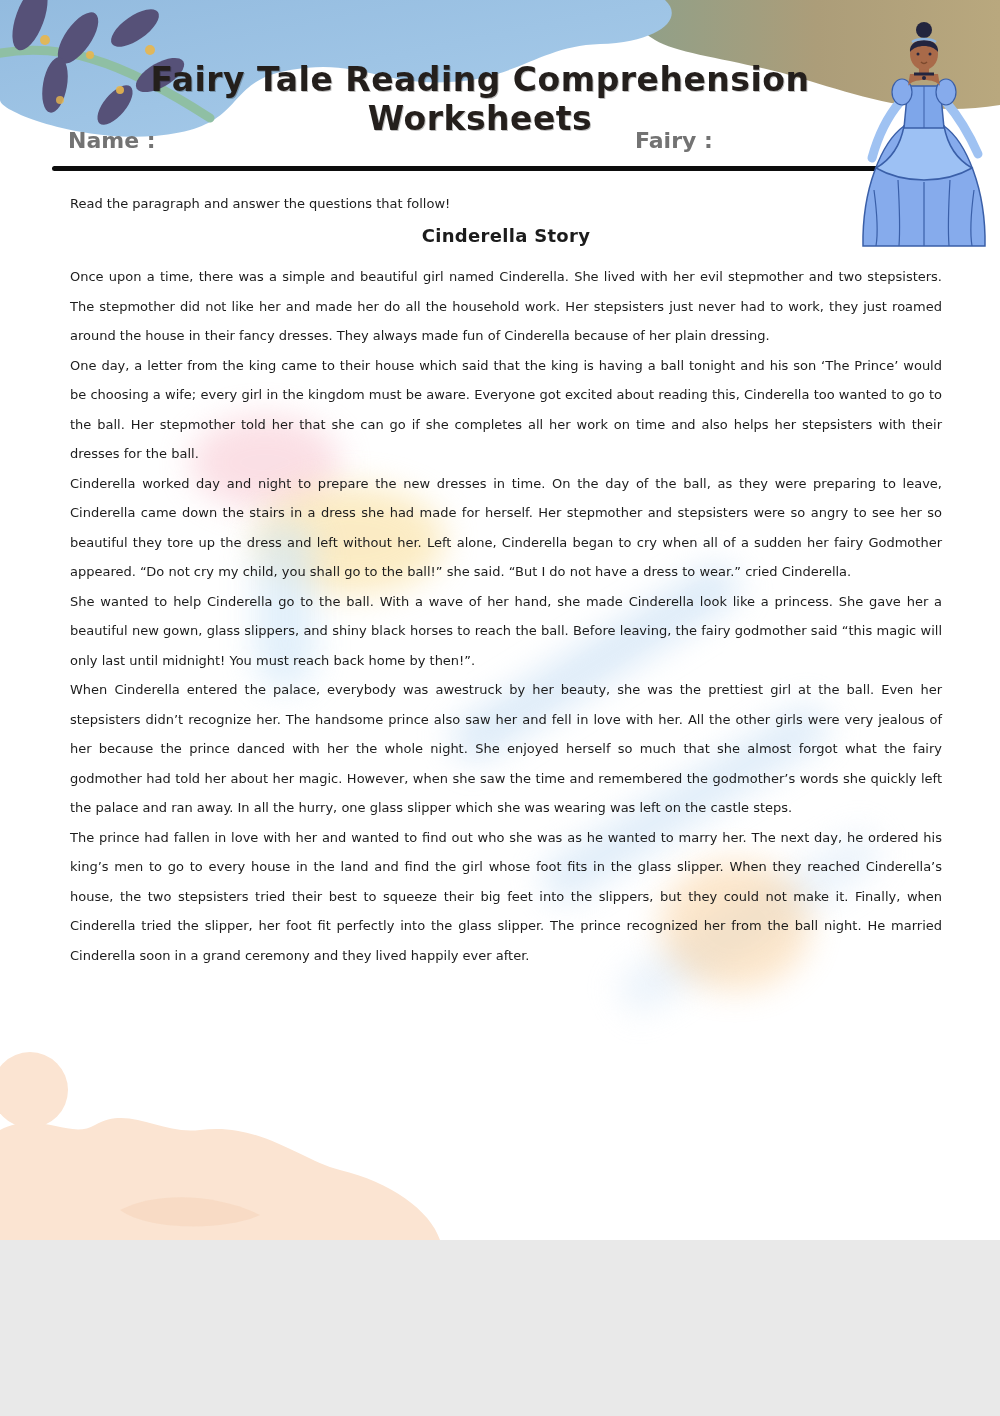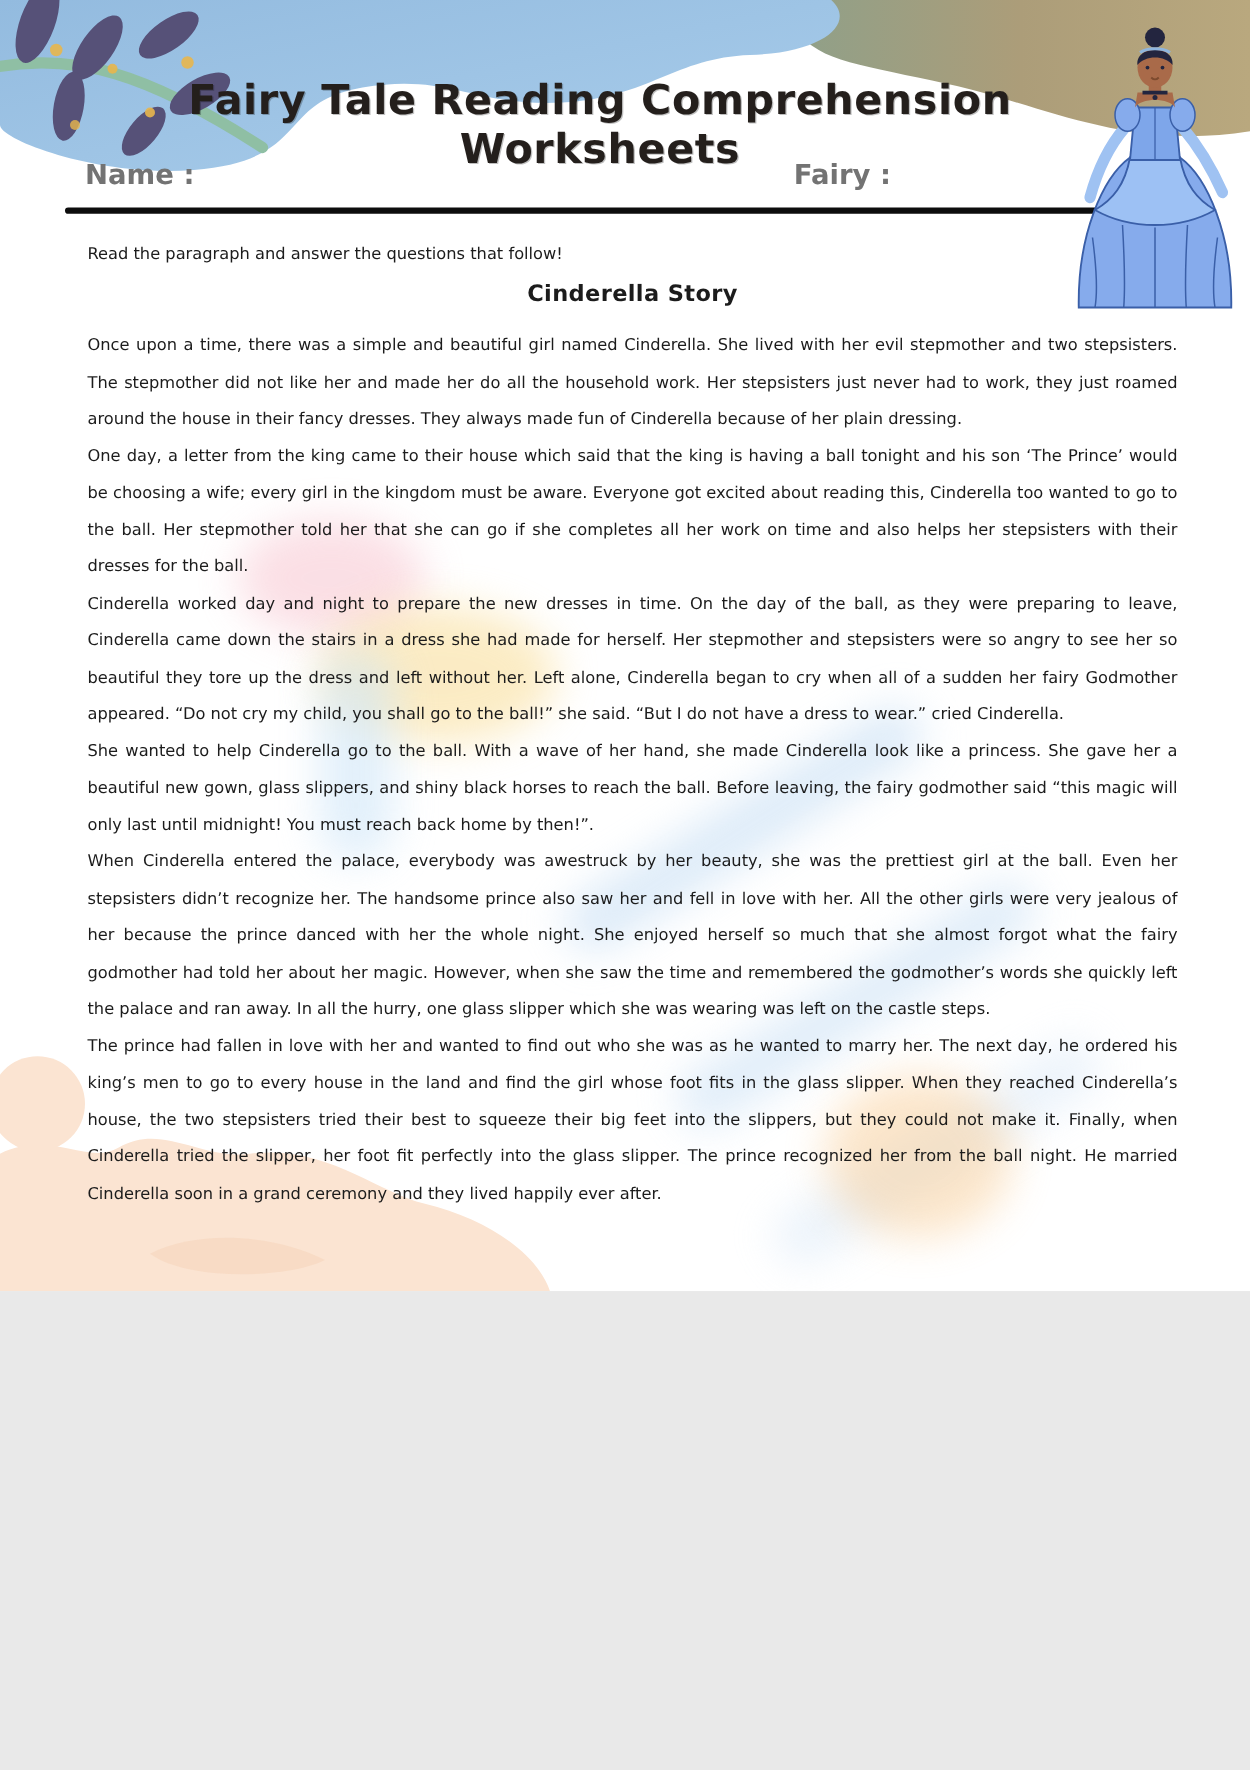--- a/index.html
+++ b/index.html
@@ -1,18 +1,18 @@
 <!DOCTYPE html>
 <html><head>
 <meta charset="utf-8">
 <style>
   * { margin:0; padding:0; box-sizing:border-box; }
   html,body { background:#e9e9e9; }
   .page {
-    position:relative; width:1000px; height:1033px; margin:0 auto;
+    position:relative; width:1000px; height:1240px; margin:0 auto;
     background:#ffffff; overflow:hidden;
     font-family:"DejaVu Sans", sans-serif; color:#1c1c1c;
   }
   
   .header-art { position:absolute; top:0; left:0; width:1000px; height:210px; }
   .page-title {
     position:absolute; top:60px; left:40px; width:880px; text-align:center;
     font-size:33px; font-weight:bold; letter-spacing:.5px; color:#241f1c;
     text-shadow:1px 1px 0 rgba(0,0,0,.25);
   }

